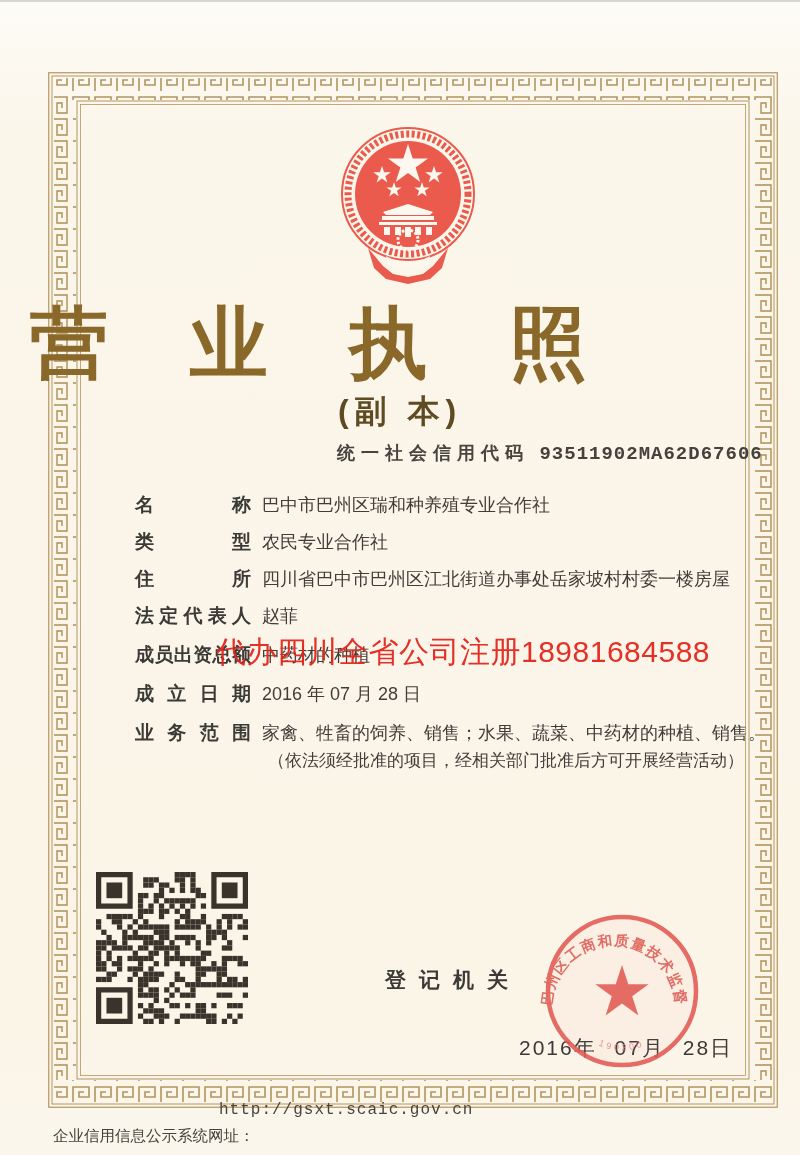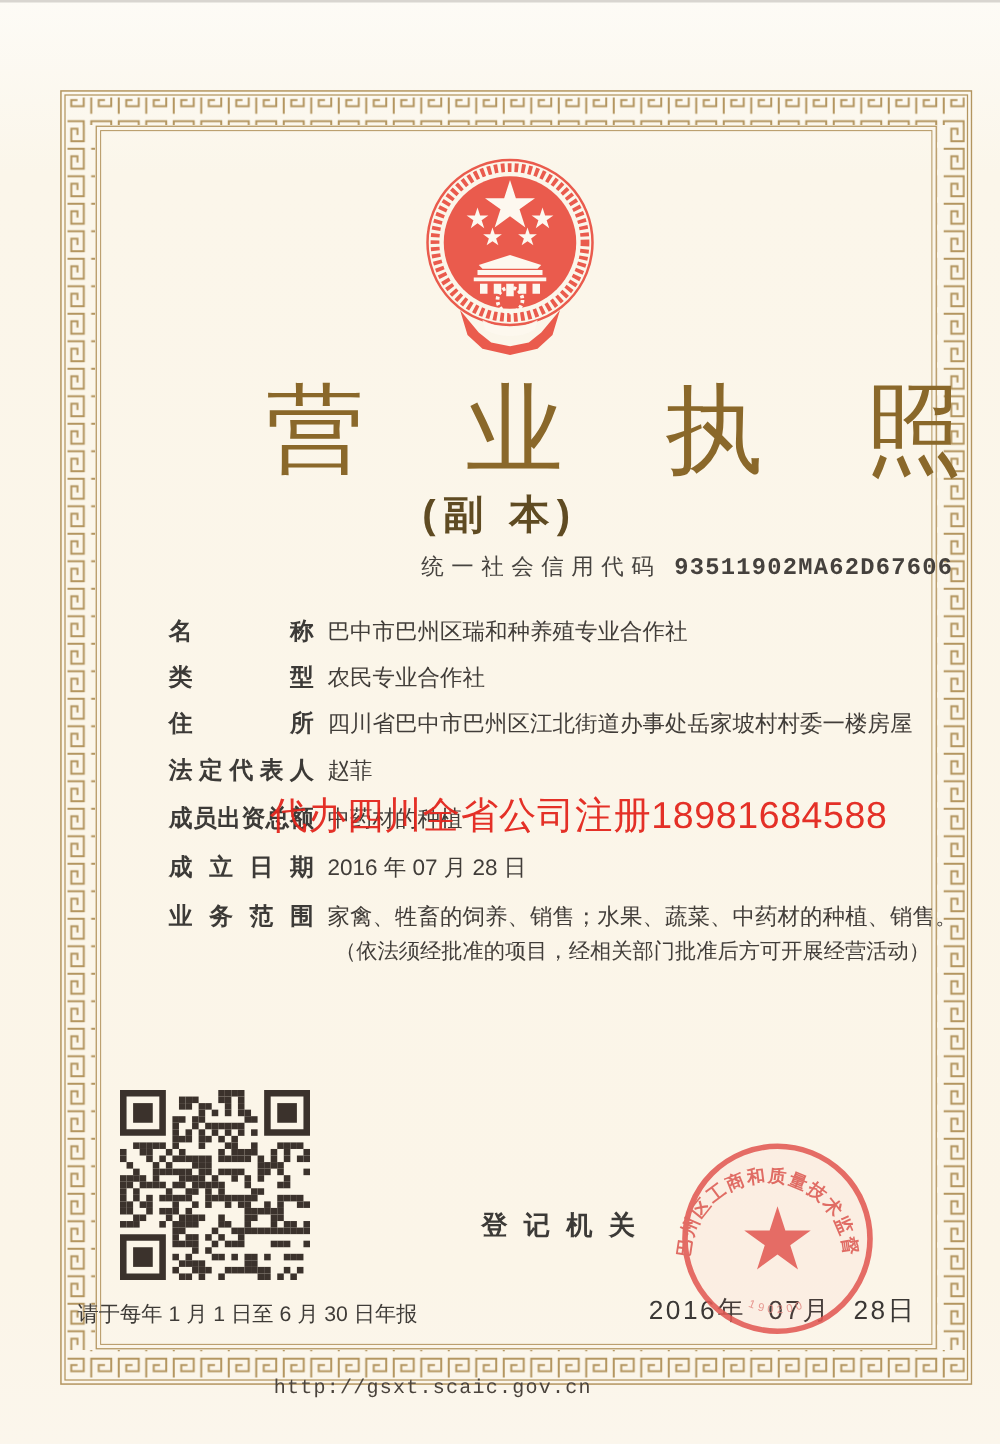--- a/index.html
+++ b/index.html
@@ -7,30 +7,30 @@
     width:800px;height:1155px;position:relative;overflow:hidden;
     background:#fbf7ee;
     font-family:"Liberation Sans","DejaVu Sans",sans-serif;
     color:#3c3a37;
   }
   .scan-top-line{position:absolute;left:0;top:0;width:800px;height:2px;background:#d8d5d0;}
   .page{position:absolute;inset:0;background:linear-gradient(180deg,#fdfbf6 0%,#fbf6ea 12%,#fbf5e8 88%,#fbf6ec 100%);}
   .frame-svg{position:absolute;left:48px;top:72px;}
   .emblem-svg{position:absolute;left:338px;top:116px;}
   .doc-title{
-    position:absolute;left:0;top:292px;width:800px;text-align:right;
-    font-size:78px;font-weight:400;color:#8a682a;
+    position:absolute;left:0;top:292px;width:800px;text-align:left;
+    font-size:78px;font-weight:700;color:#8a682a;
     letter-spacing:30px;text-indent:30px;white-space:nowrap;
   }
   .doc-subtitle{
     position:absolute;left:0;top:390px;width:800px;text-align:center;
     font-size:32px;font-weight:700;color:#5f4b22;letter-spacing:6px;white-space:nowrap;
   }
   .credit-line{position:absolute;left:337px;top:441px;white-space:nowrap;}
-  .credit-label{font-size:18px;font-weight:400;letter-spacing:6px;color:#474440;}
+  .credit-label{font-size:18px;font-weight:700;letter-spacing:6px;color:#474440;}
   .credit-code{font-family:"Liberation Mono","DejaVu Sans Mono",monospace;font-size:19px;color:#45413d;margin-left:6px;letter-spacing:1px;font-weight:bold;}
   .fields{position:absolute;left:135px;top:492px;width:640px;}
   .frow{position:absolute;left:0;white-space:nowrap;}
   .flabel{
     display:inline-flex;justify-content:space-between;width:116px;
     font-size:19px;font-weight:600;color:#3c3a37;vertical-align:top;
   }
   .fvalue{position:absolute;left:127px;top:1px;font-size:18px;color:#413d39;white-space:nowrap;}
   .fnote{position:absolute;left:133px;top:29px;font-size:17px;color:#413d39;white-space:nowrap;}
   .watermark{
@@ -504,16 +504,16 @@
     <circle cx="82" cy="82" r="74" fill="rgba(238,130,124,0.07)" stroke="#e25a54" stroke-width="4.5"></circle>
     <path d="M82 56 L88.3 75.3 L108.6 75.3 L92.2 87.2 L98.4 106.5 L82 94.6 L65.6 106.5 L71.8 87.2 L55.4 75.3 L75.7 75.3 Z" fill="#e25a54"></path>
     <text font-size="14.5" fill="#dd5a52" font-weight="700" letter-spacing="1.5" transform="translate(-8,-12)">
       <textPath href="#stampArc" startOffset="50%" text-anchor="middle">巴中市巴州区工商和质量技术监督管理局</textPath>
     </text>
     <text font-size="9" fill="#e58a84" letter-spacing="3">
       <textPath href="#serialArc" startOffset="50%" text-anchor="middle">5119020002</textPath>
     </text>
   </svg>
 
-  <div class="annual-note">请于每年 1 月 1 日至 6 月 30 日年报</div>
 
   <div class="footer-url">http://gsxt.scaic.gov.cn</div>
+  <div class="footer-left">企业信用信息公示系统网址：</div>
 </div>
 
 </body></html>

